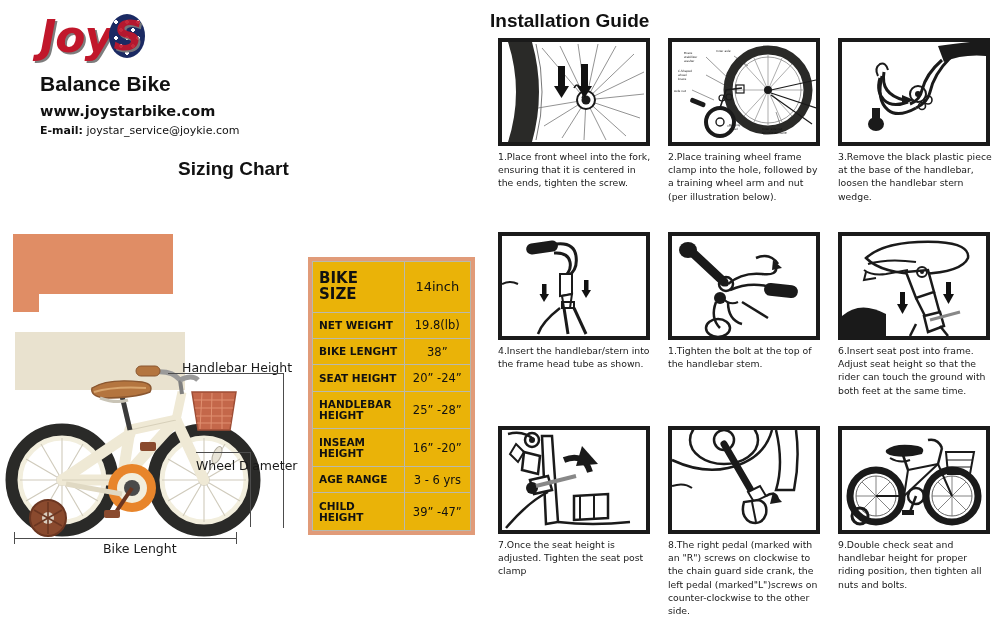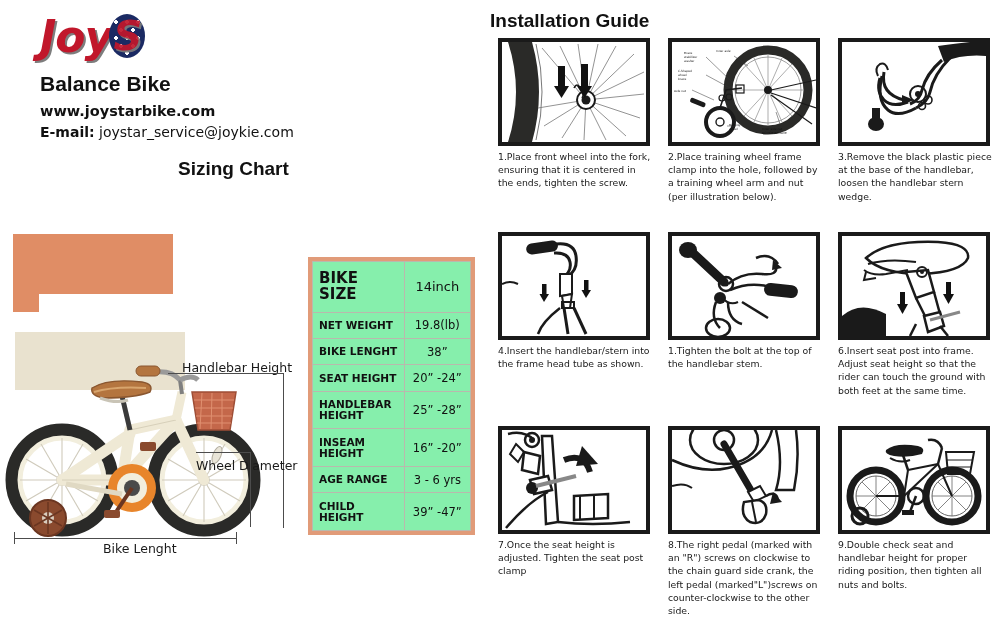--- a/index.html
+++ b/index.html
@@ -61,21 +61,21 @@
     font-size: 21px; font-weight: bold; color: #111;
     font-family: Liberation Sans, sans-serif;
   }
   .site-url {
     position: absolute; left: 40px; top: 103px;
     font-size: 14.5px; font-weight: bold; color: #111;
     font-family: "DejaVu Sans", sans-serif;
   }
   .email-line {
     position: absolute; left: 40px; top: 124px;
-    font-size: 14px; color: #111;
+    font-size: 11px; color: #111;
     font-family: "DejaVu Sans", sans-serif;
   }
   .email-line b { font-weight: bold; }
   .sizing-title {
     position: absolute; left: 178px; top: 158px;
     font-size: 19px; font-weight: bold; color: #111;
   }
 
   
   .deco-orange {
@@ -111,21 +111,21 @@
   .dim-handlebar { left: 182px; top: 360px; }
   .dim-wheel { left: 196px; top: 458px; }
   .dim-bikelength { left: 103px; top: 541px; }
   .dim-line { position: absolute; background: #4c4c4c; }
 
   
   .size-table {
     position: absolute; left: 308px; top: 257px;
     width: 167px; height: 278px;
     border: 4px solid #e19b79;
-    background: #86efac;
+    background: #eab308;
   }
   .size-table table { width: 100%; height: 100%; border-collapse: collapse; }
   .size-table td {
     border: 1px solid #b9b9ad;
     padding: 2px 6px;
     font-family: "DejaVu Sans", sans-serif;
     color: #111;
     vertical-align: middle;
   }
   .size-table td.k { width: 58%; font-size: 10.5px; font-weight: bold; text-align: left; line-height: 1.05; }

